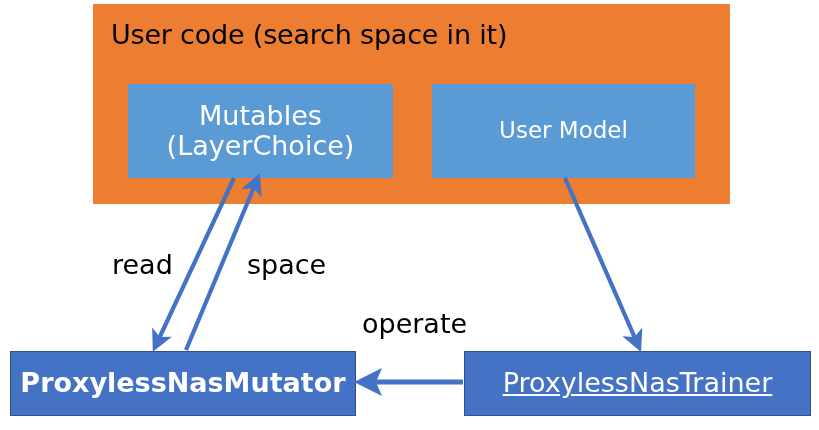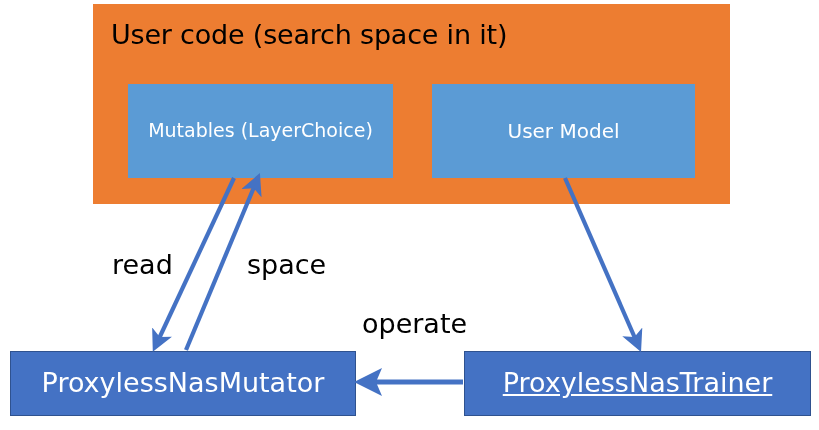--- a/index.html
+++ b/index.html
@@ -49,41 +49,42 @@
     white-space: nowrap;
   }
   
   #mutables-box {
     left: 128px;
     top: 84px;
     width: 265px;
     height: 94px;
     background: #5B9BD5;
     color: #FFFFFF;
-    font-size: 19px;
+    font-size: 27px;
   }
   #user-model-box {
     left: 432px;
     top: 84px;
     width: 263px;
     height: 94px;
     background: #5B9BD5;
     color: #FFFFFF;
-    font-size: 20px;
+    font-size: 23px;
   }
   
   #mutator-box {
     left: 10px;
     top: 351px;
     width: 346px;
     height: 65px;
     background: #4472C4;
     border: 1px solid #2F528F;
     color: #FFFFFF;
     font-size: 27px;
+    font-weight: bold;
   }
   #trainer-box {
     left: 464px;
     top: 351px;
     width: 347px;
     height: 65px;
     background: #4472C4;
     border: 1px solid #2F528F;
     color: #FFFFFF;
     font-size: 27px;

